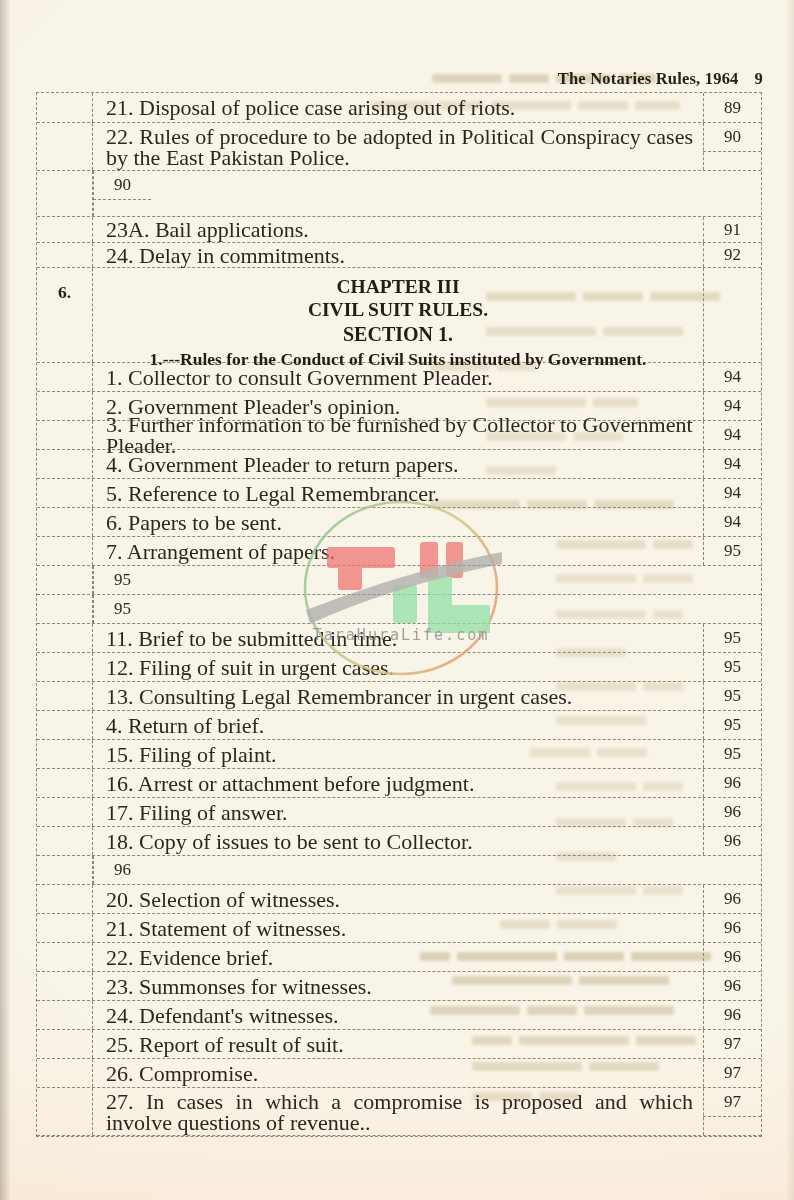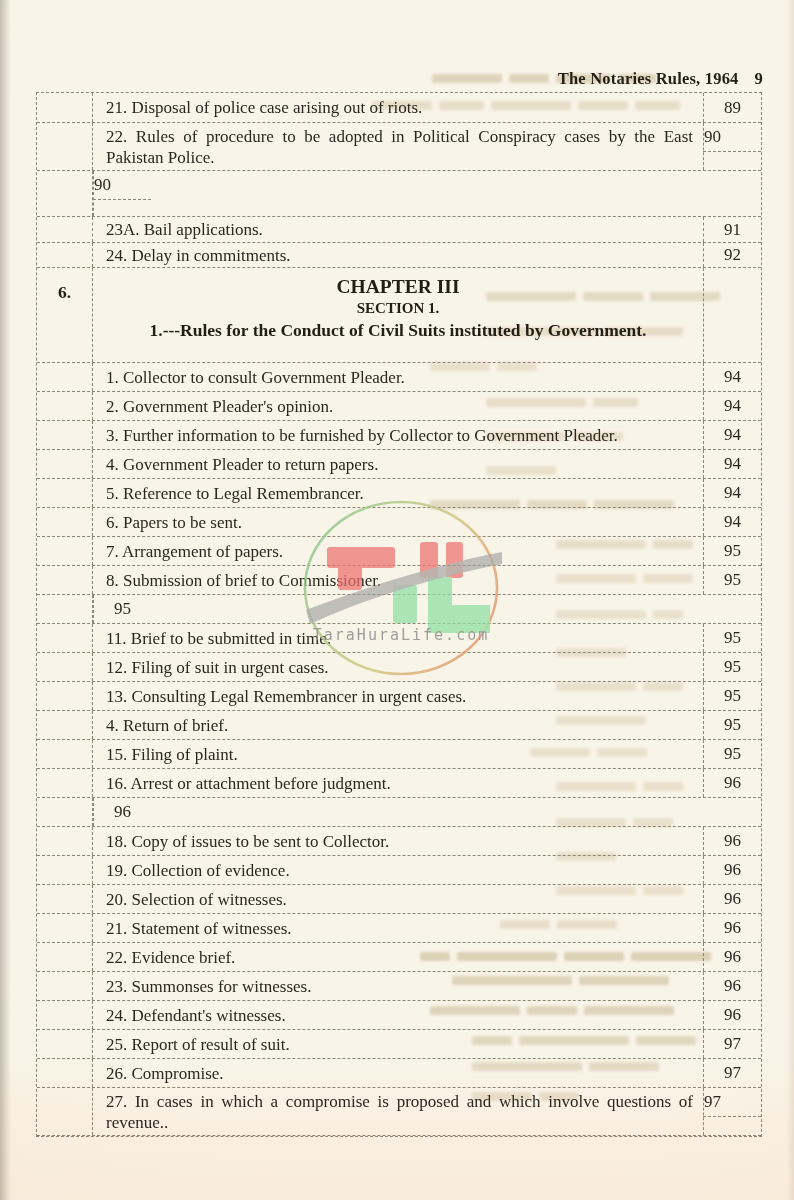--- a/index.html
+++ b/index.html
@@ -32,51 +32,51 @@
   .toc-table{
     position:absolute;left:36px;top:92px;width:726px;z-index:1;
     border:1px dashed #8e8674;box-sizing:border-box;
   }
   .toc-row{
     display:flex;align-items:stretch;position:relative;
     border-bottom:1px dashed #8e8674;box-sizing:border-box;
   }
   .cl{width:56px;border-right:1px dashed #8e8674;box-sizing:border-box;flex:0 0 56px;}
   .cm{
-    flex:1;padding:0 10px 0 13px;font-size:17px;color:#2c2620;
+    flex:1;padding:0 10px 0 13px;font-size:22px;color:#2c2620;
     display:flex;align-items:center;box-sizing:border-box;line-height:21px;
   }
   .cp{
     width:58px;flex:0 0 58px;border-left:1px dashed #8e8674;box-sizing:border-box;
     font-size:17px;color:#2c2620;position:relative;
     display:flex;align-items:center;justify-content:center;
   }
   .toc-row.two .cm{
     display:block;padding-top:3px;text-align:justify;text-align-last:left;
   }
-  .toc-row.two .cp{display:block;padding-top:4px;}
+  .toc-row.two .cp{display:block;text-align:center;padding-top:4px;}
   .toc-row.two .cp::after{
     content:"";position:absolute;left:-1px;right:0;top:28px;
     border-top:1px dashed #8e8674;
   }
   .toc-pre .toc-row:nth-child(1){height:30px;}
   .toc-pre .toc-row:nth-child(2){height:48px;}
   .toc-pre .toc-row:nth-child(3){height:46px;}
   .toc-pre .toc-row:nth-child(4){height:26px;}
   .toc-pre .toc-row:nth-child(5){height:25px;}
   .toc-main .toc-row{height:29px;font-family:Liberation Serif, serif;}
   .toc-main .toc-row.two{height:48px;}
   
   .chapter-row{display:flex;height:95px;border-bottom:1px dashed #8e8674;box-sizing:border-box;}
   .chapter-row .cl{padding-top:14px;text-align:center;font-weight:bold;font-size:17.5px;color:#241f17;}
   .chapter-row .cmid{flex:1;text-align:center;color:#221d15;}
   .chapter-row .cp{border-left:1px dashed #8e8674;}
   .ch-l1{font-weight:bold;font-size:19.5px;margin-top:8px;}
   .ch-l2{font-weight:bold;font-size:19.5px;margin-top:1px;}
-  .ch-l3{font-weight:bold;font-size:15px;margin-top:2px;}
+  .ch-l3{font-weight:bold;font-size:20px;margin-top:2px;}
   .ch-l4{font-weight:bold;font-size:17.5px;margin-top:3px;}
   
   .ghosts{position:absolute;left:0;top:0;width:100%;height:100%;z-index:0;}
   .ghost{position:absolute;display:flex;gap:7px;filter:blur(1.7px);}
   .ghost i{height:9px;background:#c4b58f;border-radius:2px;display:block;}
   
   .wm{position:absolute;left:300px;top:498px;width:210px;height:192px;z-index:3;opacity:.82;}
 </style>
 </head>
 <body>
@@ -235,20 +235,21 @@
           <div class="cp">92</div>
         </div>
       </div>
 
     <div class="chapter-row">
       <div class="cl">
         <span>6.</span>
       </div>
       <div class="cmid">
         <div class="ch-l1">CHAPTER III</div>
+        <div class="ch-l2">CIVIL SUIT RULES.</div>
         <div class="ch-l3">SECTION 1.</div>
         <div class="ch-l4">1.---Rules for the Conduct of Civil Suits instituted by Government.</div>
       </div>
       <div class="cp"></div>
     </div>
 
     <div class="toc-main" id="mainRows">
         <div class="toc-row">
           <div class="cl"></div>
           <div class="cm">1. Collector to consult Government Pleader.</div>
@@ -279,21 +280,20 @@
           <div class="cm">6. Papers to be sent.</div>
           <div class="cp">94</div>
         </div>
         <div class="toc-row">
           <div class="cl"></div>
           <div class="cm">7. Arrangement of papers.</div>
           <div class="cp">95</div>
         </div>
         <div class="toc-row">
           <div class="cl"></div>
-          <div class="cm">8. Submission of brief to Commissioner.</div>
           <div class="cp">95</div>
         </div>
         <div class="toc-row">
           <div class="cl"></div>
           <div class="cp">95</div>
         </div>
         <div class="toc-row">
           <div class="cl"></div>
           <div class="cm">11. Brief to be submitted in time.</div>
           <div class="cp">95</div>
@@ -318,30 +318,30 @@
           <div class="cm">15. Filing of plaint.</div>
           <div class="cp">95</div>
         </div>
         <div class="toc-row">
           <div class="cl"></div>
           <div class="cm">16. Arrest or attachment before judgment.</div>
           <div class="cp">96</div>
         </div>
         <div class="toc-row">
           <div class="cl"></div>
+          <div class="cm">17. Filing of answer.</div>
           <div class="cp">96</div>
         </div>
         <div class="toc-row">
           <div class="cl"></div>
           <div class="cm">18. Copy of issues to be sent to Collector.</div>
           <div class="cp">96</div>
         </div>
         <div class="toc-row">
           <div class="cl"></div>
-          <div class="cm">19. Collection of evidence.</div>
           <div class="cp">96</div>
         </div>
         <div class="toc-row">
           <div class="cl"></div>
           <div class="cm">20. Selection of witnesses.</div>
           <div class="cp">96</div>
         </div>
         <div class="toc-row">
           <div class="cl"></div>
           <div class="cm">21. Statement of witnesses.</div>

